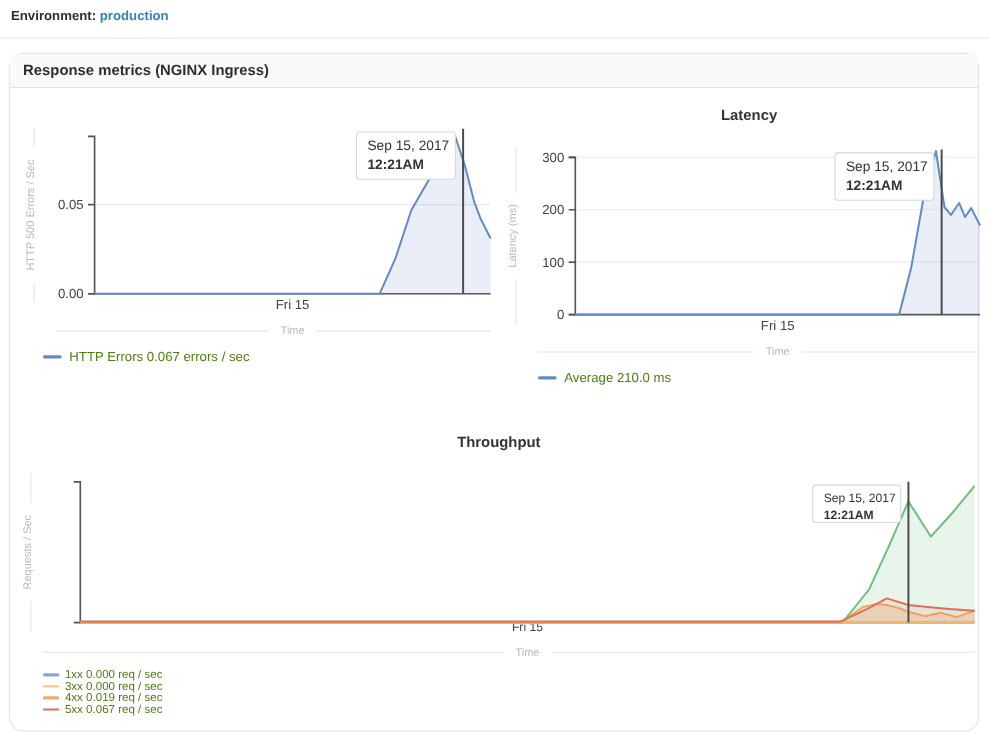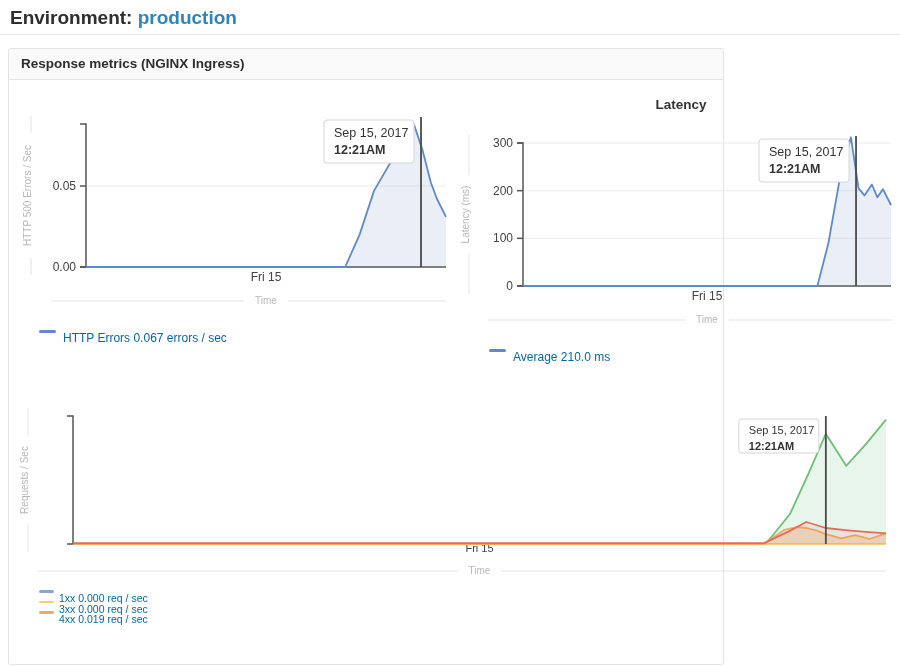--- a/index.html
+++ b/index.html
@@ -1,43 +1,43 @@
 <!DOCTYPE html>
 <html><head>
 <meta charset="utf-8">
 <style>
   html,body{margin:0;padding:0;}
   body{
     width:900px;height:666px;position:relative;overflow:hidden;
     background:#ffffff;color:#2e2e2e;
     font-family:"Liberation Sans",sans-serif;
   }
-  .env-header{position:absolute;left:10px;top:7px;font-size:19px;font-weight:bold;}
+  .env-header{position:absolute;left:10px;top:7px;font-size:12px;font-weight:bold;}
   .env-link{color:#3084bb;text-decoration:none;cursor:pointer;}
   .top-rule{position:absolute;top:34px;left:0;width:900px;border:none;margin:0;border-top:1px solid #e7e7e7;}
   .panel{
-    position:absolute;left:8px;top:48px;width:716px;height:617px;
-    border:1px solid #e3e3e3;border-radius:3px;background:#fff;box-sizing:border-box;
+    position:absolute;left:8px;top:48px;width:882px;height:617px;
+    border:1px solid #e3e3e3;border-radius:13px;background:#fff;box-sizing:border-box;
   }
   .panel-heading{
     height:30px;line-height:30px;padding-left:12px;background:#fafafa;
     border-bottom:1px solid #e3e3e3;font-weight:bold;font-size:13.5px;color:#2e2e2e;
     border-radius:3px 3px 0 0;
   }
   .panel-body{position:relative;width:100%;height:585px;}
   .chart{position:absolute;}
   .chart-a{left:2px;top:17px;width:445px;}
   .chart-b{left:452px;top:14px;width:440px;}
   .chart-c{left:2px;top:311px;width:885px;}
   .chart-title{text-align:center;font-weight:bold;font-size:13.5px;color:#333;height:22px;line-height:22px;}
   svg.plot{display:block;}
   .legend{margin-top:5px;}
   .legend-row{display:flex;align-items:center;margin-left:28px;}
   .swatch{display:inline-block;width:17px;height:3px;border-radius:2px;margin-right:7px;flex:none;}
-  .legend-label{font-size:12px;color:#0369a1;white-space:nowrap;margin-top:14px;}
+  .legend-label{font-size:12px;color:#4d7c0f;white-space:nowrap;}
   .chart-c .legend{margin-top:3px;}
   .chart-c .legend-row{height:10.6px;text-align:right;}
   .chart-c .swatch{width:15px;height:2.5px;margin-right:5px;}
   .chart-c .legend-label{font-size:10.5px;}
 </style>
 </head>
 <body>
 
 <div class="env-header">
   <span>Environment:</span>
@@ -114,20 +114,21 @@
         </svg>
       <div class="legend">
         <div class="legend-row">
           <span class="swatch" style="background: rgb(96, 138, 198);"></span>
           <span class="legend-label">Average 210.0 ms</span>
         </div>
       </div>
     </div>
 
     <div class="chart chart-c">
+      <div class="chart-title">Throughput</div>
       <svg class="plot" width="885" height="192" viewBox="0 0 885 192" style="font-family: &quot;Liberation Sans&quot;, sans-serif;">
           <line x1="17" y1="17" x2="17" y2="44.6" stroke="#e3e3e3"></line>
           <line x1="17" y1="133.4" x2="17" y2="161" stroke="#e3e3e3"></line>
           <text x="17" y="89" fill="#b8b8b8" font-size="10" text-anchor="middle" transform="rotate(-90 17 89)">Requests / Sec</text>
           <line x1="27" y1="180" x2="446.5" y2="180" stroke="#e3e3e3"></line>
           <line x1="490.5" y1="180" x2="875" y2="180" stroke="#e3e3e3"></line>
           <text x="468.5" y="183" fill="#b8b8b8" font-size="10" text-anchor="middle">Time</text>
           <path d="M56,25H62V153H56" fill="none" stroke="#555555" stroke-width="1.5"></path>
           <line x1="62" y1="153" x2="875" y2="153" stroke="#555555" stroke-width="1.5"></line>
           <text x="468.5" y="161" fill="#434343" font-size="11" text-anchor="middle">Fri 15</text>
@@ -150,17 +151,21 @@
           <span class="legend-label">1xx 0.000 req / sec</span>
         </div>
         <div class="legend-row">
           <span class="swatch" style="background: rgb(247, 205, 121);"></span>
           <span class="legend-label">3xx 0.000 req / sec</span>
         </div>
         <div class="legend-row">
           <span class="swatch" style="background: rgb(242, 169, 100);"></span>
           <span class="legend-label">4xx 0.019 req / sec</span>
         </div>
+        <div class="legend-row">
+          <span class="swatch" style="background: rgb(223, 111, 90);"></span>
+          <span class="legend-label">5xx 0.067 req / sec</span>
+        </div>
       </div>
     </div>
 
   </div>
 </div>
 
 </body></html>

